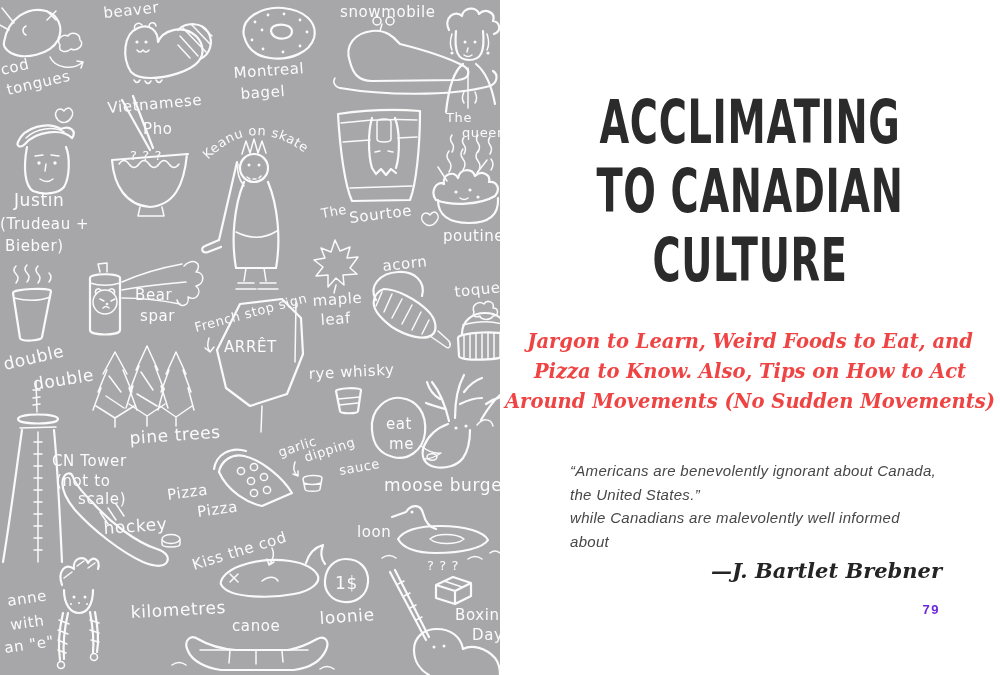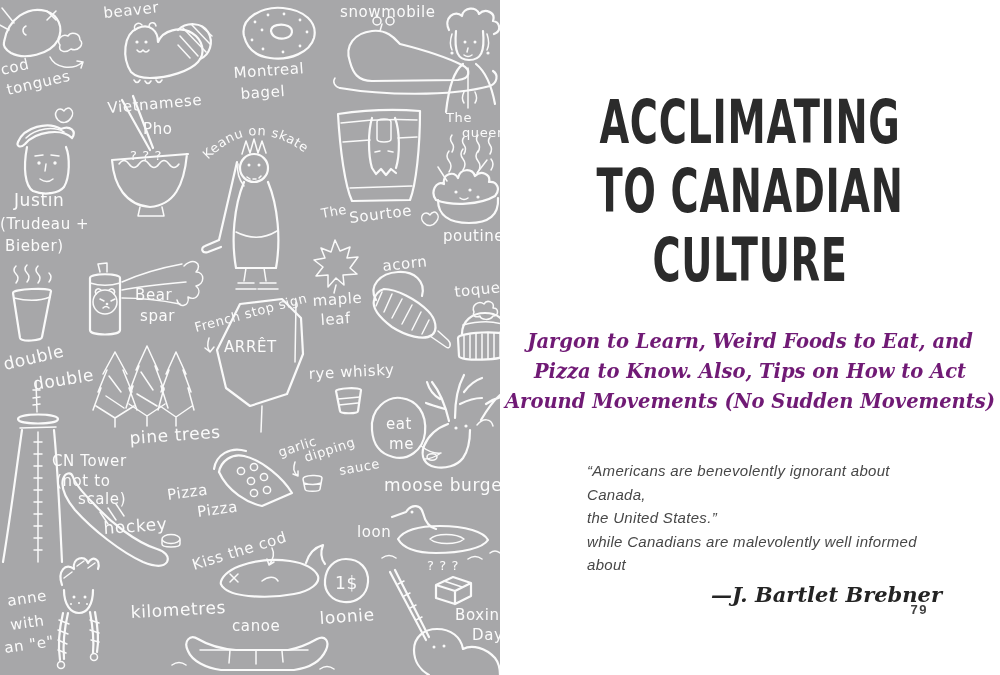--- a/index.html
+++ b/index.html
@@ -19,36 +19,36 @@
   .hw-lg{font-size:17px;}
   
   .right-page{width:500px;height:550px;background:#ffffff;position:relative;box-sizing:border-box;}
   .chapter-title{
     margin-top:88px;text-align:center;color:#2b2b2b;
     font-family:"DejaVu Sans",sans-serif;font-weight:800;
     font-size:60px;line-height:69px;letter-spacing:1px;
     transform:scaleX(.64);transform-origin:50% 50%;
   }
   .subtitle{
-    margin-top:32px;text-align:center;color:#701a75;
+    margin-top:32px;text-align:center;color:#ef4444;
     font-family:"DejaVu Serif",serif;font-style:italic;font-weight:700;
     font-size:19.5px;line-height:30px;
   }
   .quote{
     margin-top:42px;padding:0 58px 0 70px;color:#474747;
     font-family:"Liberation Sans",sans-serif;font-style:italic;
-    font-size:15px;line-height:23.5px;letter-spacing:.3px;margin-left:17px;
+    font-size:15px;line-height:23.5px;letter-spacing:.3px;
   }
   .attribution{
     margin-top:5px;padding-right:58px;text-align:right;color:#242424;
     font-family:"DejaVu Serif",serif;font-style:italic;font-weight:700;
     font-size:21px;
   }
   .page-number{
-    position:absolute;top:602px;right:72px;color:#404040;
+    position:absolute;top:602px;right:60px;color:#6d28d9;
     font-weight:700;font-size:13px;letter-spacing:1.5px;
   }
 </style>
 </head>
 <body>
 
 <div class="left-page">
 <svg width="500" height="675" viewBox="0 0 500 675">
 
   <g>

